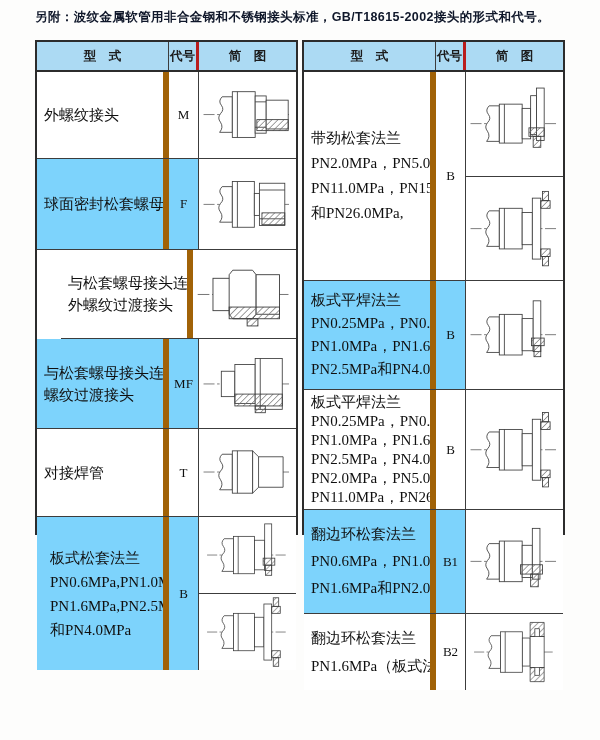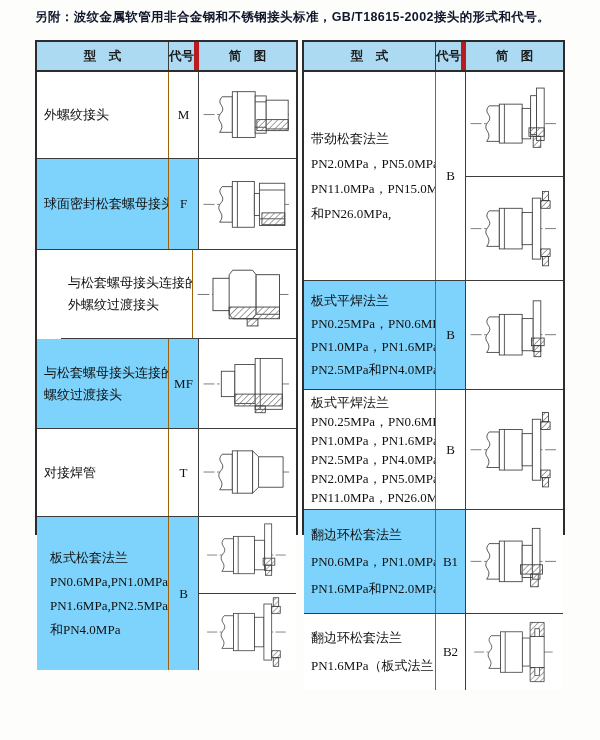--- a/index.html
+++ b/index.html
@@ -18,28 +18,28 @@
     width:263px;height:495px;border:2px solid #2c2c2c;background:#fff;
     display:flex;flex-direction:column;box-sizing:border-box;
   }
   .hdr{
     height:30px;flex:0 0 30px;background:#acdaf3;display:flex;
     border-bottom:2px solid #2c2c2c;box-sizing:border-box;
   }
   .hc{display:flex;align-items:center;justify-content:center;
     font-size:12.5px;font-weight:bold;color:#1c1c1c;box-sizing:border-box;}
   .hc-type{width:132px;border-right:1px solid #3c3c3c;}
-  .hc-code{width:30px;border-right:5px solid #b91c1c;}
+  .hc-code{width:30px;border-right:3px solid #b91c1c;}
   .hc-diag{flex:1;}
   .row{display:flex;border-bottom:1px solid #3c3c3c;box-sizing:border-box;background:#fff;}
   .row:last-child{border-bottom:none;flex:1;}
   .cell{box-sizing:border-box;}
   .cell-type{
-    width:132px;border-right:1px solid #a16207;padding:2px 2px 2px 7px;
-    display:flex;align-items:center;font-size:13px;line-height:22px;
+    width:132px;border-right:6px solid #a16207;padding:2px 2px 2px 7px;
+    display:flex;align-items:center;font-size:15px;line-height:22px;
     font-family:"Liberation Serif","DejaVu Serif",serif;
     white-space:pre;overflow:hidden;color:#101010;
   }
   .cell-code{
     width:30px;border-right:1px solid #3c3c3c;display:flex;align-items:center;justify-content:center;
     font-family:"Liberation Serif","DejaVu Serif",serif;font-size:13px;color:#101010;
   }
   .cell-diag{flex:1;display:flex;flex-direction:column;background:#fff;}
   .subdiag{flex:1;display:flex;align-items:center;justify-content:center;overflow:hidden;}
   .subdiag + .subdiag{border-top:1px solid #3c3c3c;}

